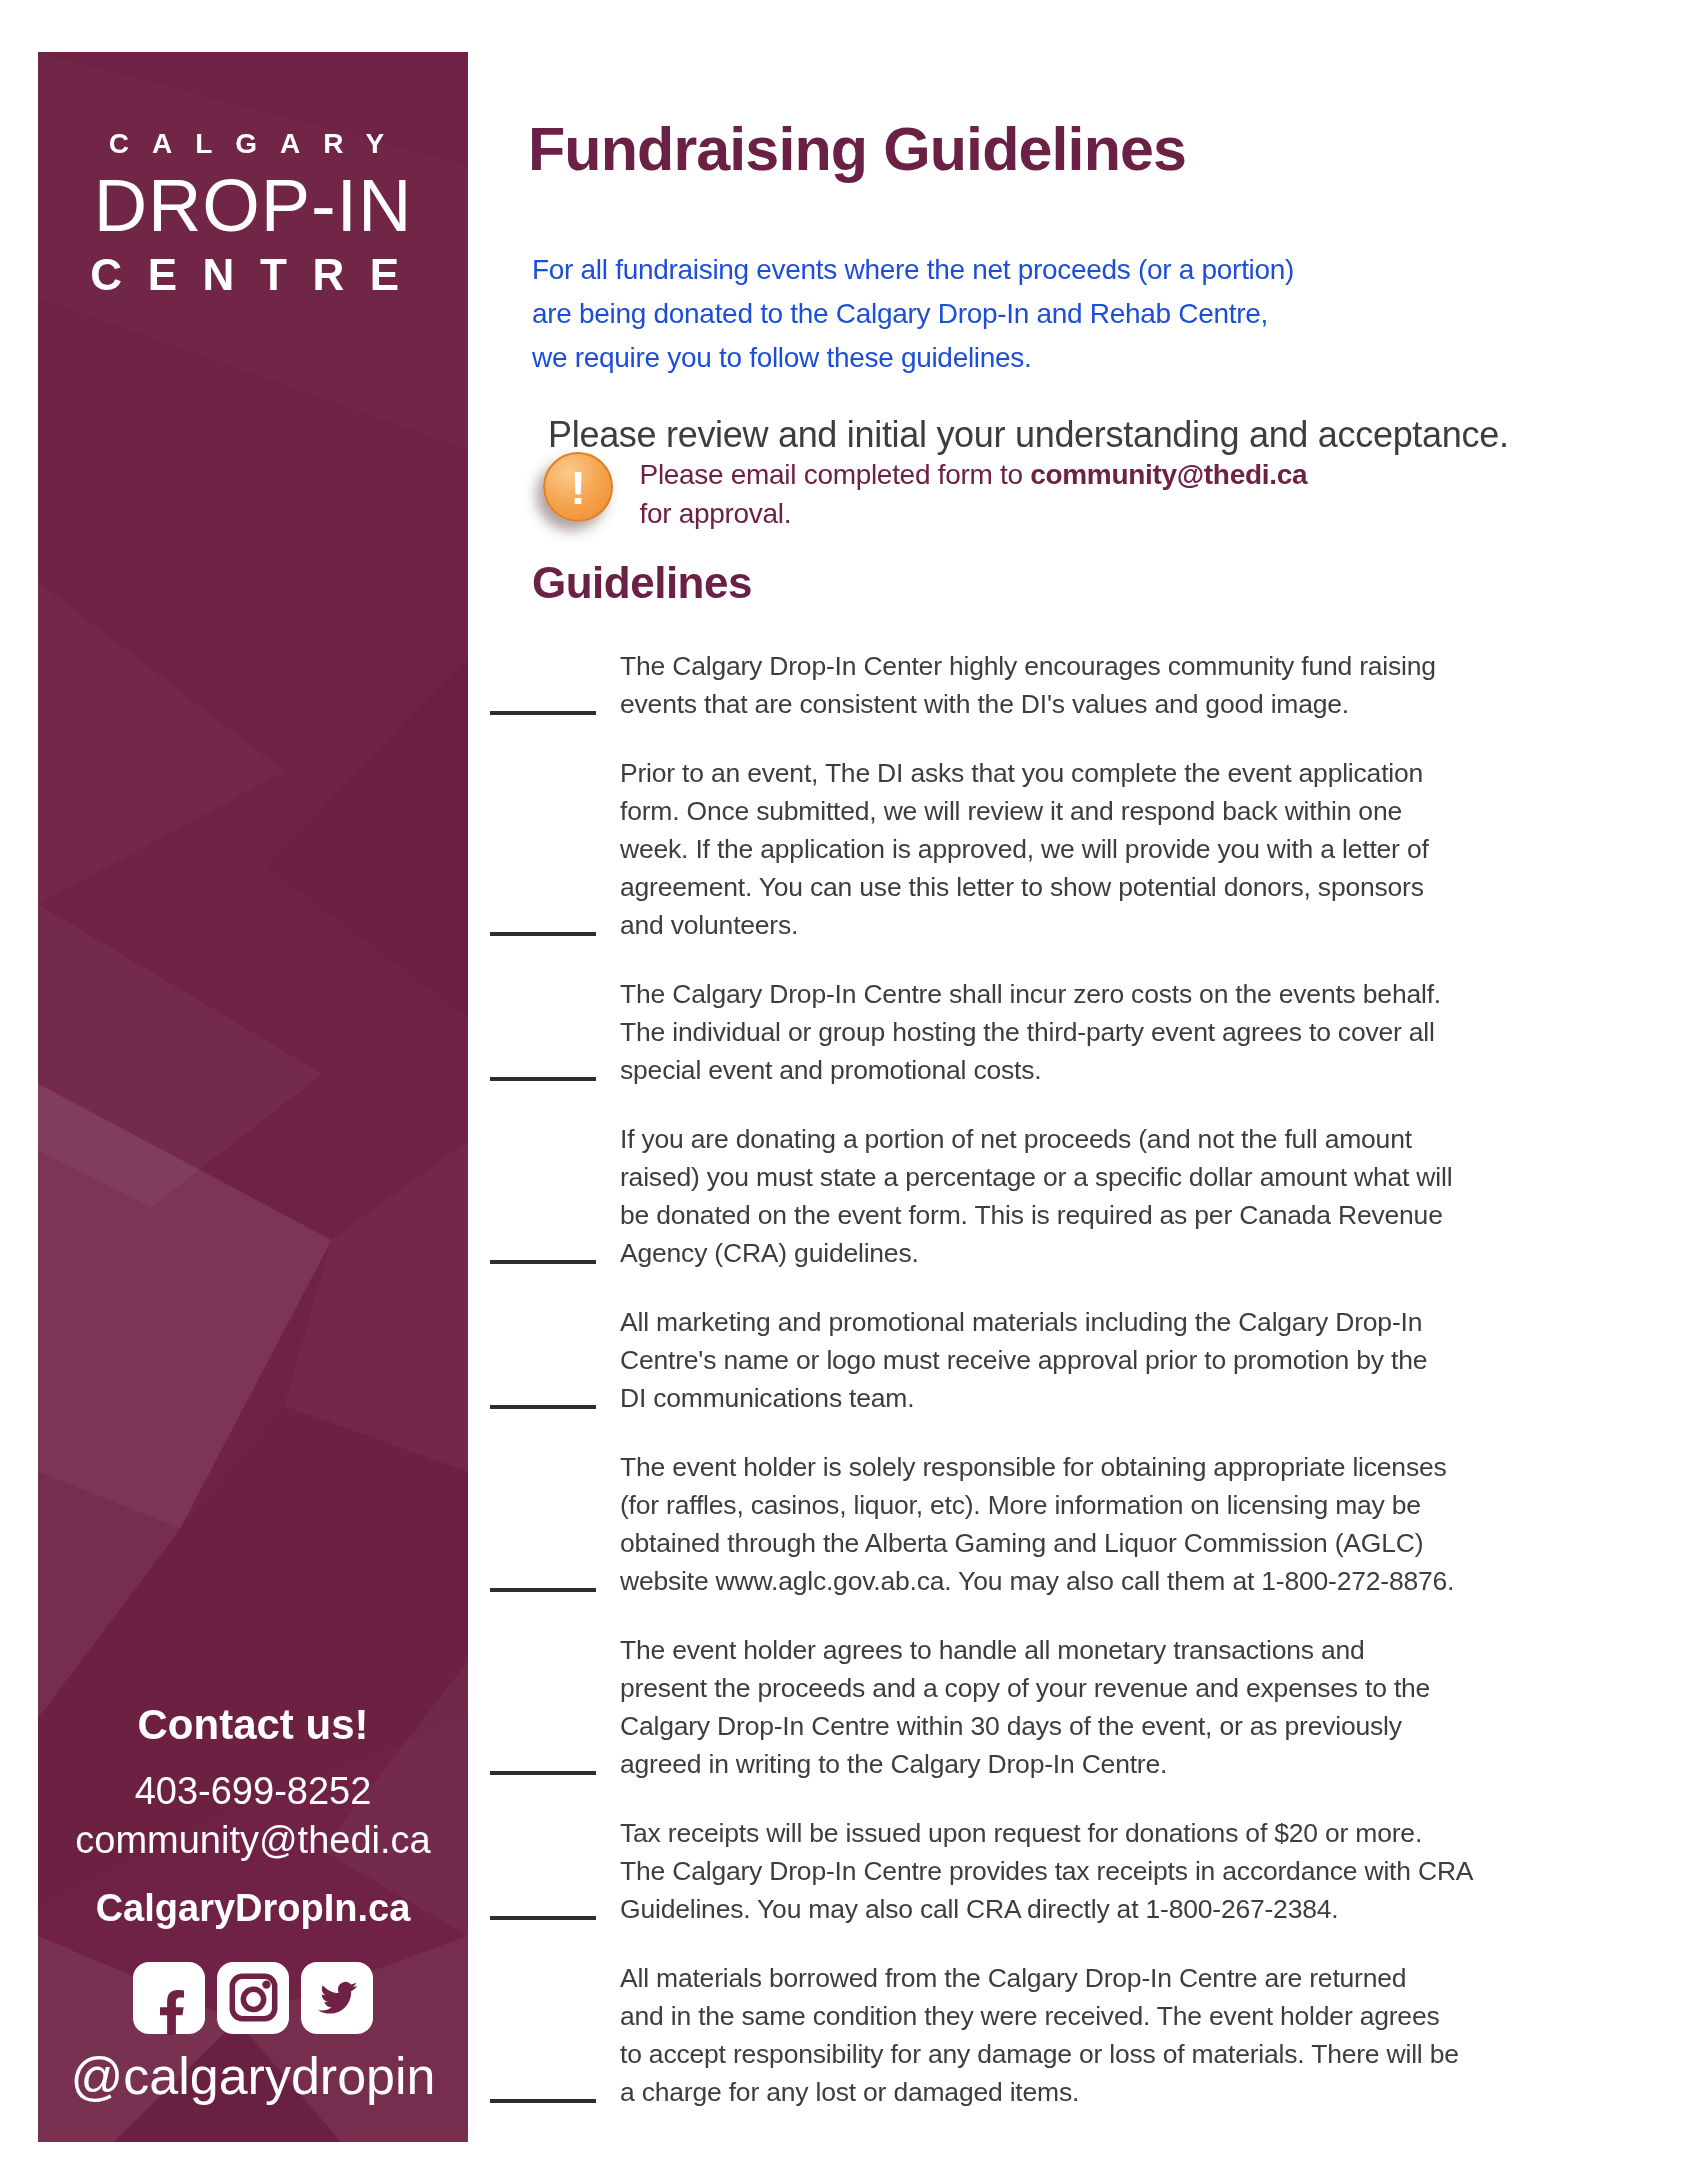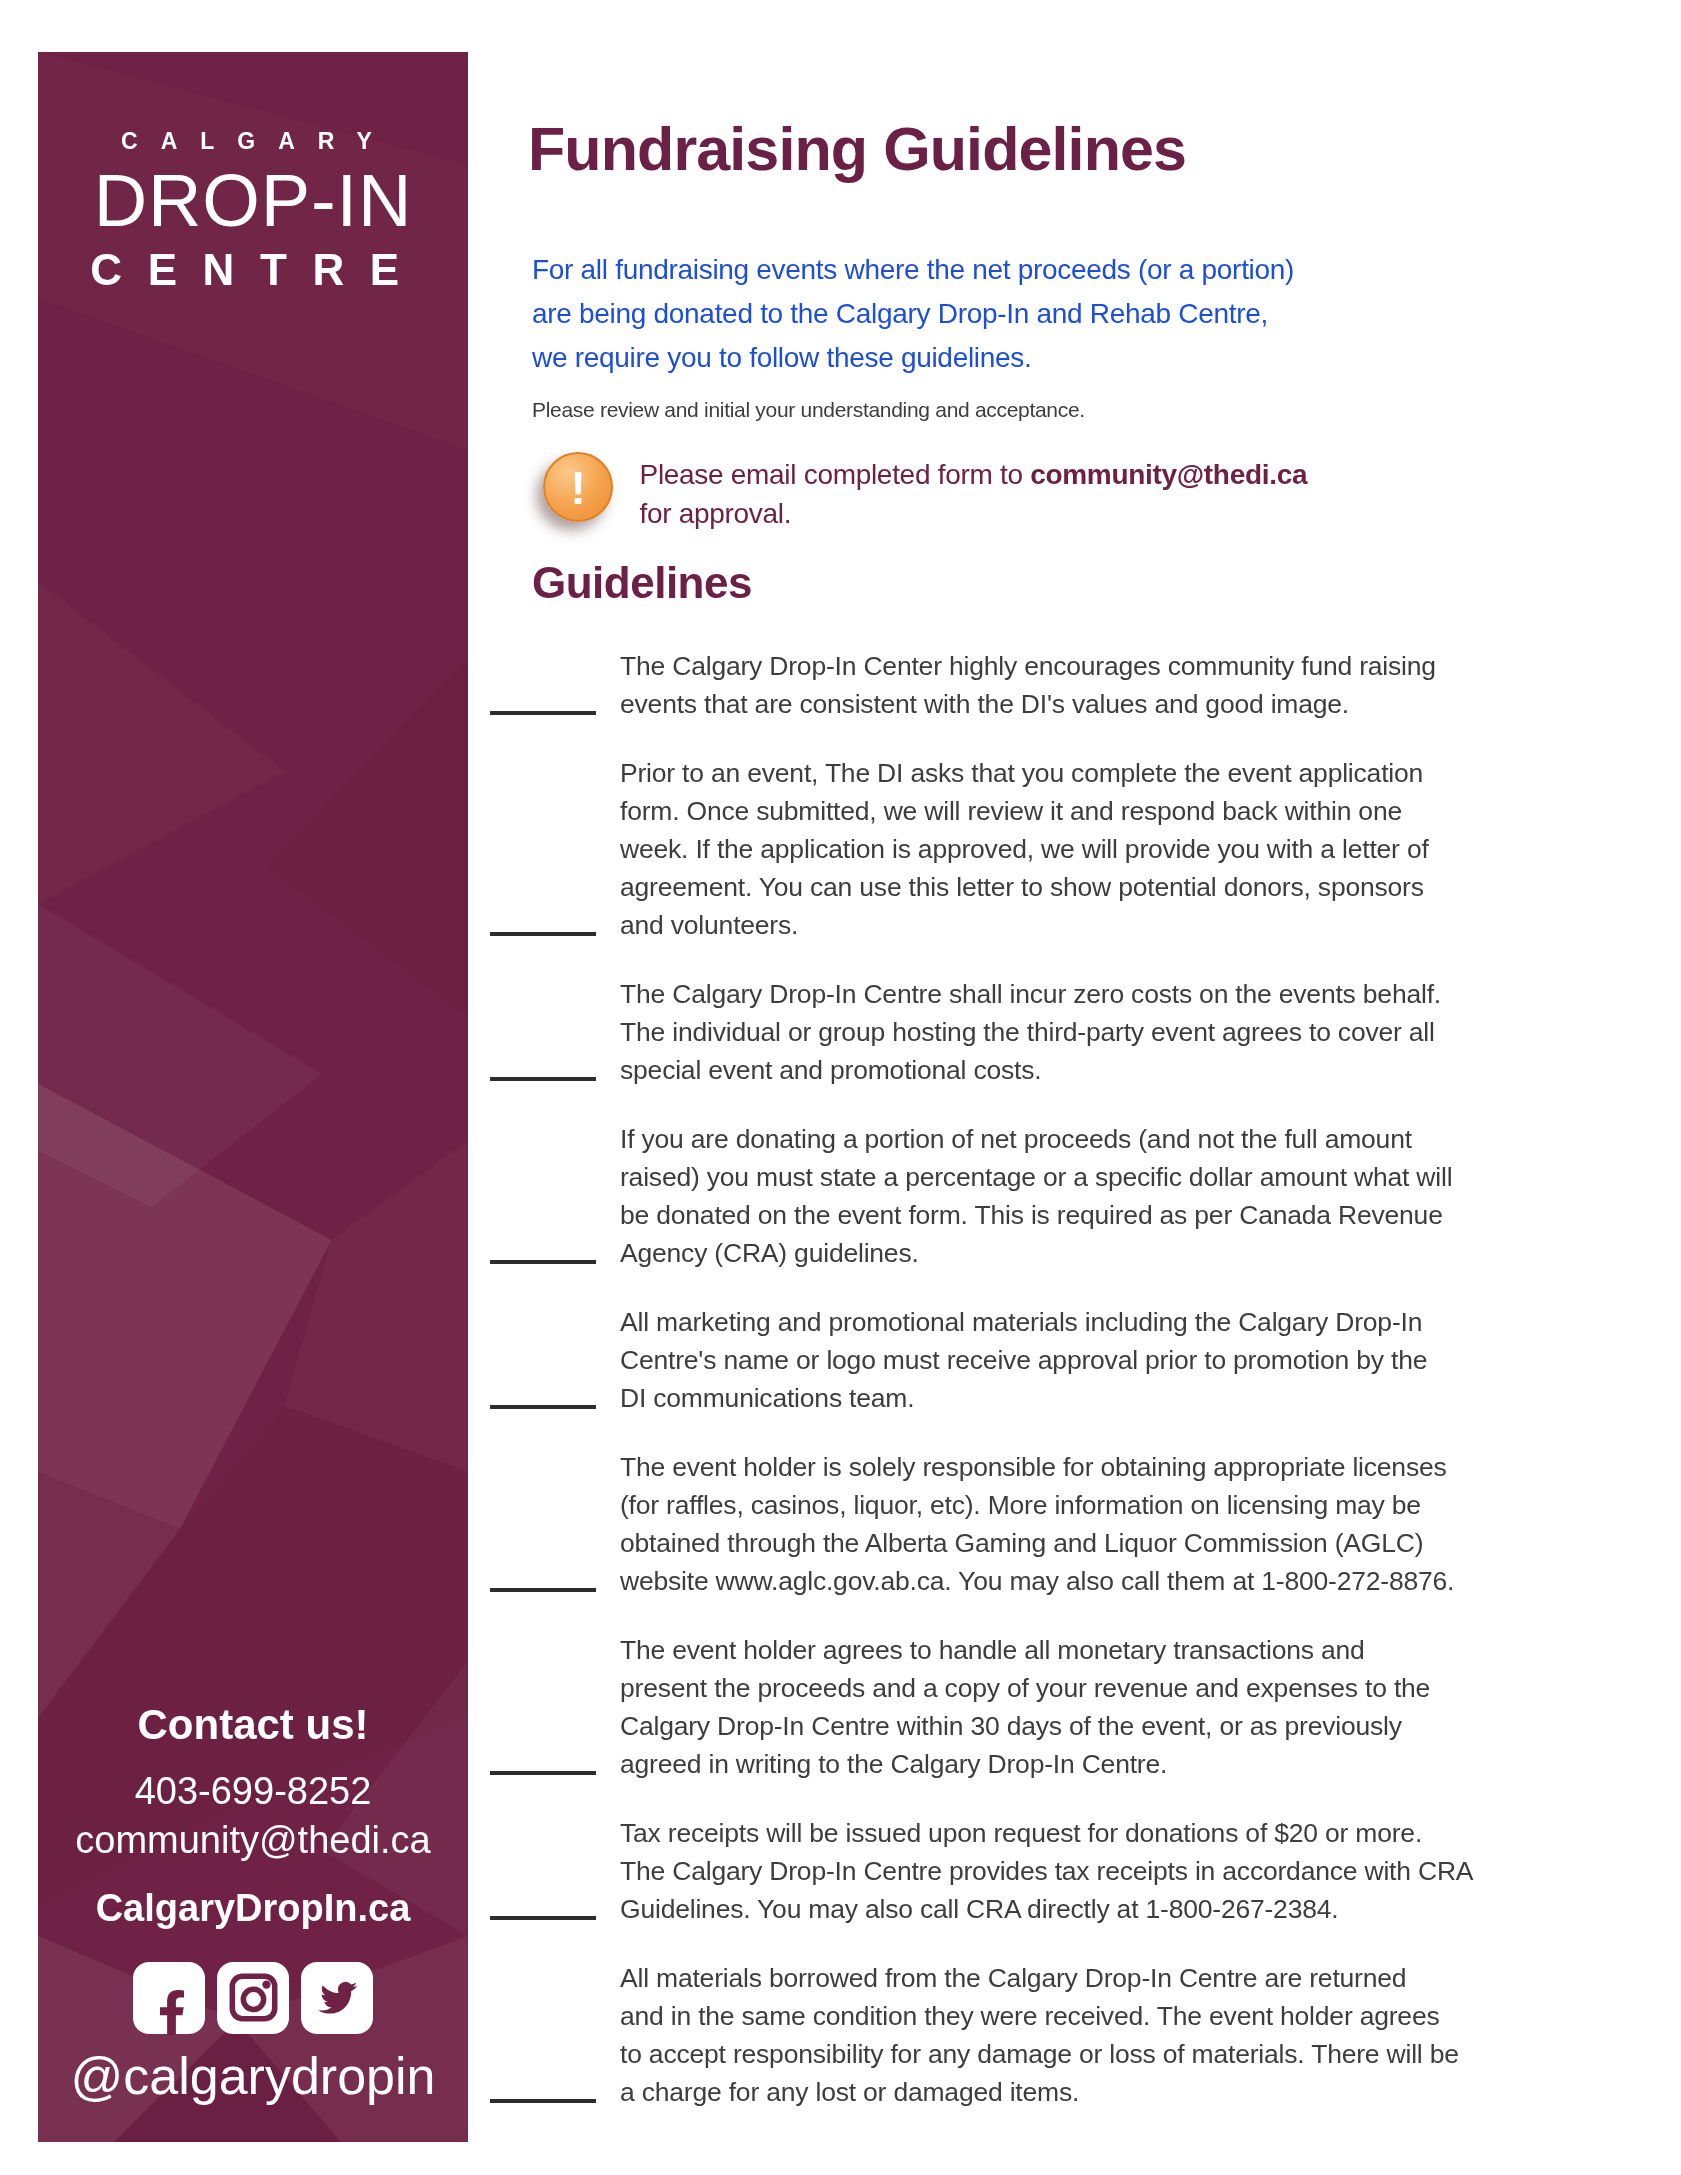--- a/index.html
+++ b/index.html
@@ -7,21 +7,21 @@
     position:relative; width:1682px; height:2176px; background:#ffffff;
     font-family:"Liberation Sans", sans-serif; overflow:hidden;
   }
   
   .sidebar {
     position:absolute; left:38px; top:52px; width:430px; height:2090px;
     background:#6f2245; color:#ffffff;
   }
   .facets { position:absolute; left:0; top:0; width:100%; height:100%; display:block; }
   .logo { position:absolute; top:78px; left:0; right:0; text-align:center; line-height:1; }
-  .logo-top { font-size:23px; font-weight:600; letter-spacing:23px; padding-left:10px; }
+  .logo-top { font-size:28px; font-weight:600; letter-spacing:23px; padding-left:10px; }
   .logo-mid { font-size:74px; font-weight:400; letter-spacing:0.9px; margin-top:11.4px; }
   .logo-bot { font-size:44px; font-weight:600; letter-spacing:25.6px; padding-left:9px; margin-top:9.5px; }
   .contact { position:absolute; left:0; right:0; top:1649px; text-align:center; line-height:1.15; }
   .c-head  { font-size:42px; font-weight:700; }
   .c-phone { font-size:38px; margin-top:21px; font-weight:300; }
   .c-email { font-size:38px; margin-top:4.7px; font-weight:300; }
   .c-web   { font-size:38px; font-weight:700; margin-top:24.6px; }
   .socials { margin-top:31px; display:flex; justify-content:center; gap:12.3px; }
   .tile { width:72px; height:72px; background:#ffffff; border-radius:16px; position:relative; display:inline-block; }
   .tile svg { position:absolute; left:0; right:0; top:0; bottom:0; margin:auto; display:block; }
@@ -29,22 +29,22 @@
   
   .title {
     position:absolute; left:528px; top:114px; margin:0;
     font-size:61px; font-weight:700; letter-spacing:-0.9px; color:#6b2045;
   }
   .intro {
     position:absolute; left:532px; top:248px; margin:0;
     font-size:28px; line-height:44px; color:#1d4ed8; white-space:pre-line; letter-spacing:-0.3px;
   }
   .review {
-    position:absolute; left:532px; top:398px; margin:0;
-    font-size:21px; color:#3d3d3d; letter-spacing:-0.3px;
+    position:absolute; left:532px; top:398px; margin:16px;
+    font-size:36px; color:#3d3d3d; letter-spacing:-0.3px;
   }
   .alert { position:absolute; left:543px; top:452px; display:flex; }
   .alert-icon {
     width:66px; height:66px; border-radius:50%;
     background:radial-gradient(circle at 35% 28%, #fdc98a, #f4a14b 55%, #ee8c30);
     border:2.8px solid #dc8126;
     box-shadow:-6.6px 8.5px 12.3px rgba(80,45,45,.45);
     color:#ffffff; font-weight:700; font-size:47px;
     display:flex; align-items:center; justify-content:center; flex:0 0 auto;
   }

